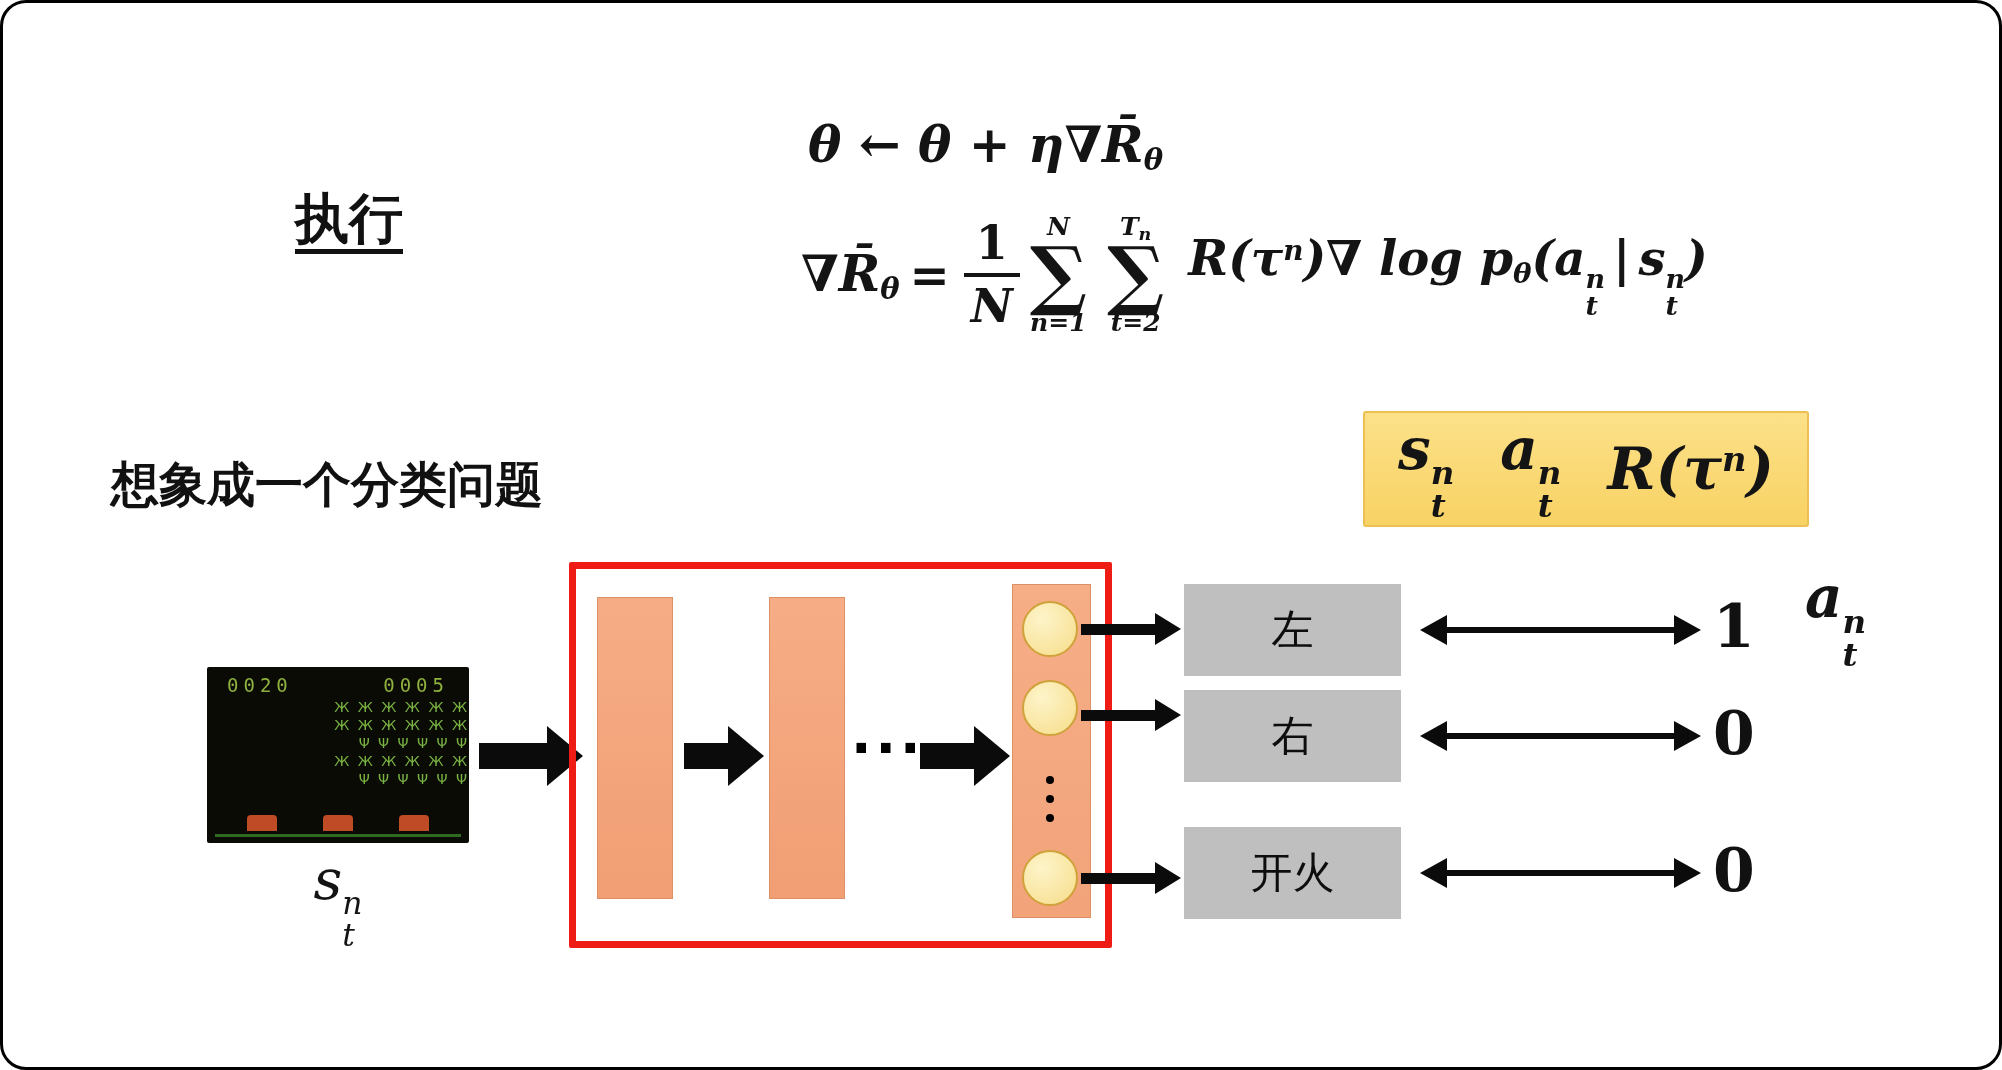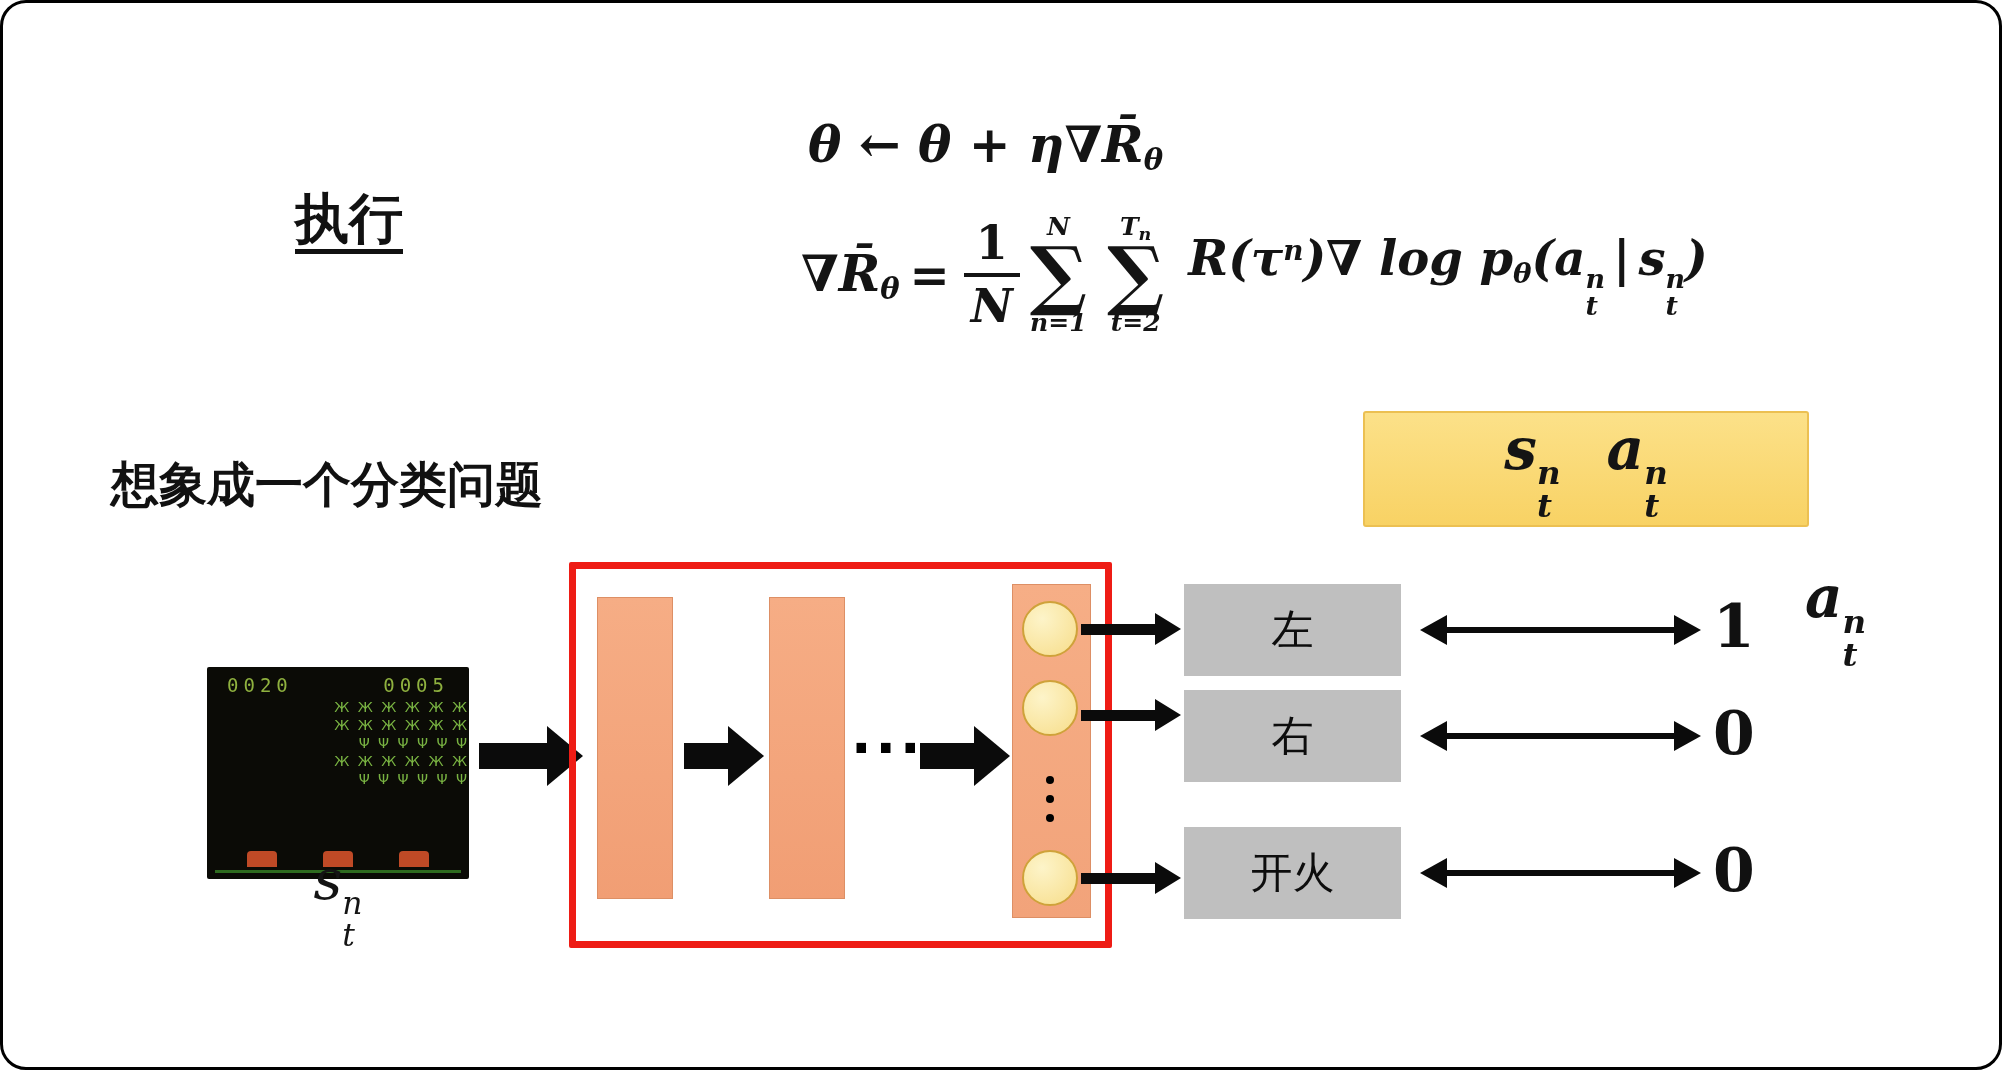--- a/index.html
+++ b/index.html
@@ -46,21 +46,21 @@
   .hl-box {
     position:absolute; left:1360px; top:408px; width:442px; height:112px;
     background:linear-gradient(180deg,#fce189,#f8d264);
     border:2px solid #ecc052; border-radius:3px;
     display:flex; align-items:center; justify-content:center; gap:46px;
     font-size:58px; font-weight:600;
   }
 
   
   .game {
-    position:absolute; left:204px; top:664px; width:262px; height:212px;
+    position:absolute; left:204px; top:664px; width:262px; height:176px;
     background:#0b0b06; border-radius:2px; overflow:hidden;
   }
   .score-row { display:flex; justify-content:space-between; padding:7px 20px 0;
     font-family:"DejaVu Sans Mono", monospace; font-size:19px; letter-spacing:5px; color:#8fb13f; }
   .aliens { margin-top:3px; text-align:right; font-size:14px; line-height:1.28;
     letter-spacing:2px; color:#79b342; }
   .bases { position:absolute; bottom:12px; left:40px; right:40px;
     display:flex; justify-content:space-between; }
   .base { width:30px; height:16px; background:#bf4a26; border-radius:4px 4px 0 0; }
   .ground { position:absolute; bottom:6px; left:8px; right:8px; height:3px; background:#2e6b1f; }
@@ -163,20 +163,21 @@
 
   <div class="hl-box math">
     <span><span>s</span><span class="ss">
           <span>n</span>
           <span>t</span>
         </span></span>
     <span><span>a</span><span class="ss">
           <span>n</span>
           <span>t</span>
         </span></span>
+    <span><span>R(τ</span><span class="sup-inline">n</span><span>)</span></span>
   </div>
 
   <div class="game">
     <div class="score-row">
       <span>0020</span>
       <span>0005</span>
     </div>
     <div class="aliens">
       <div>Ж Ж Ж Ж Ж Ж</div>
       <div>Ж Ж Ж Ж Ж Ж</div>

